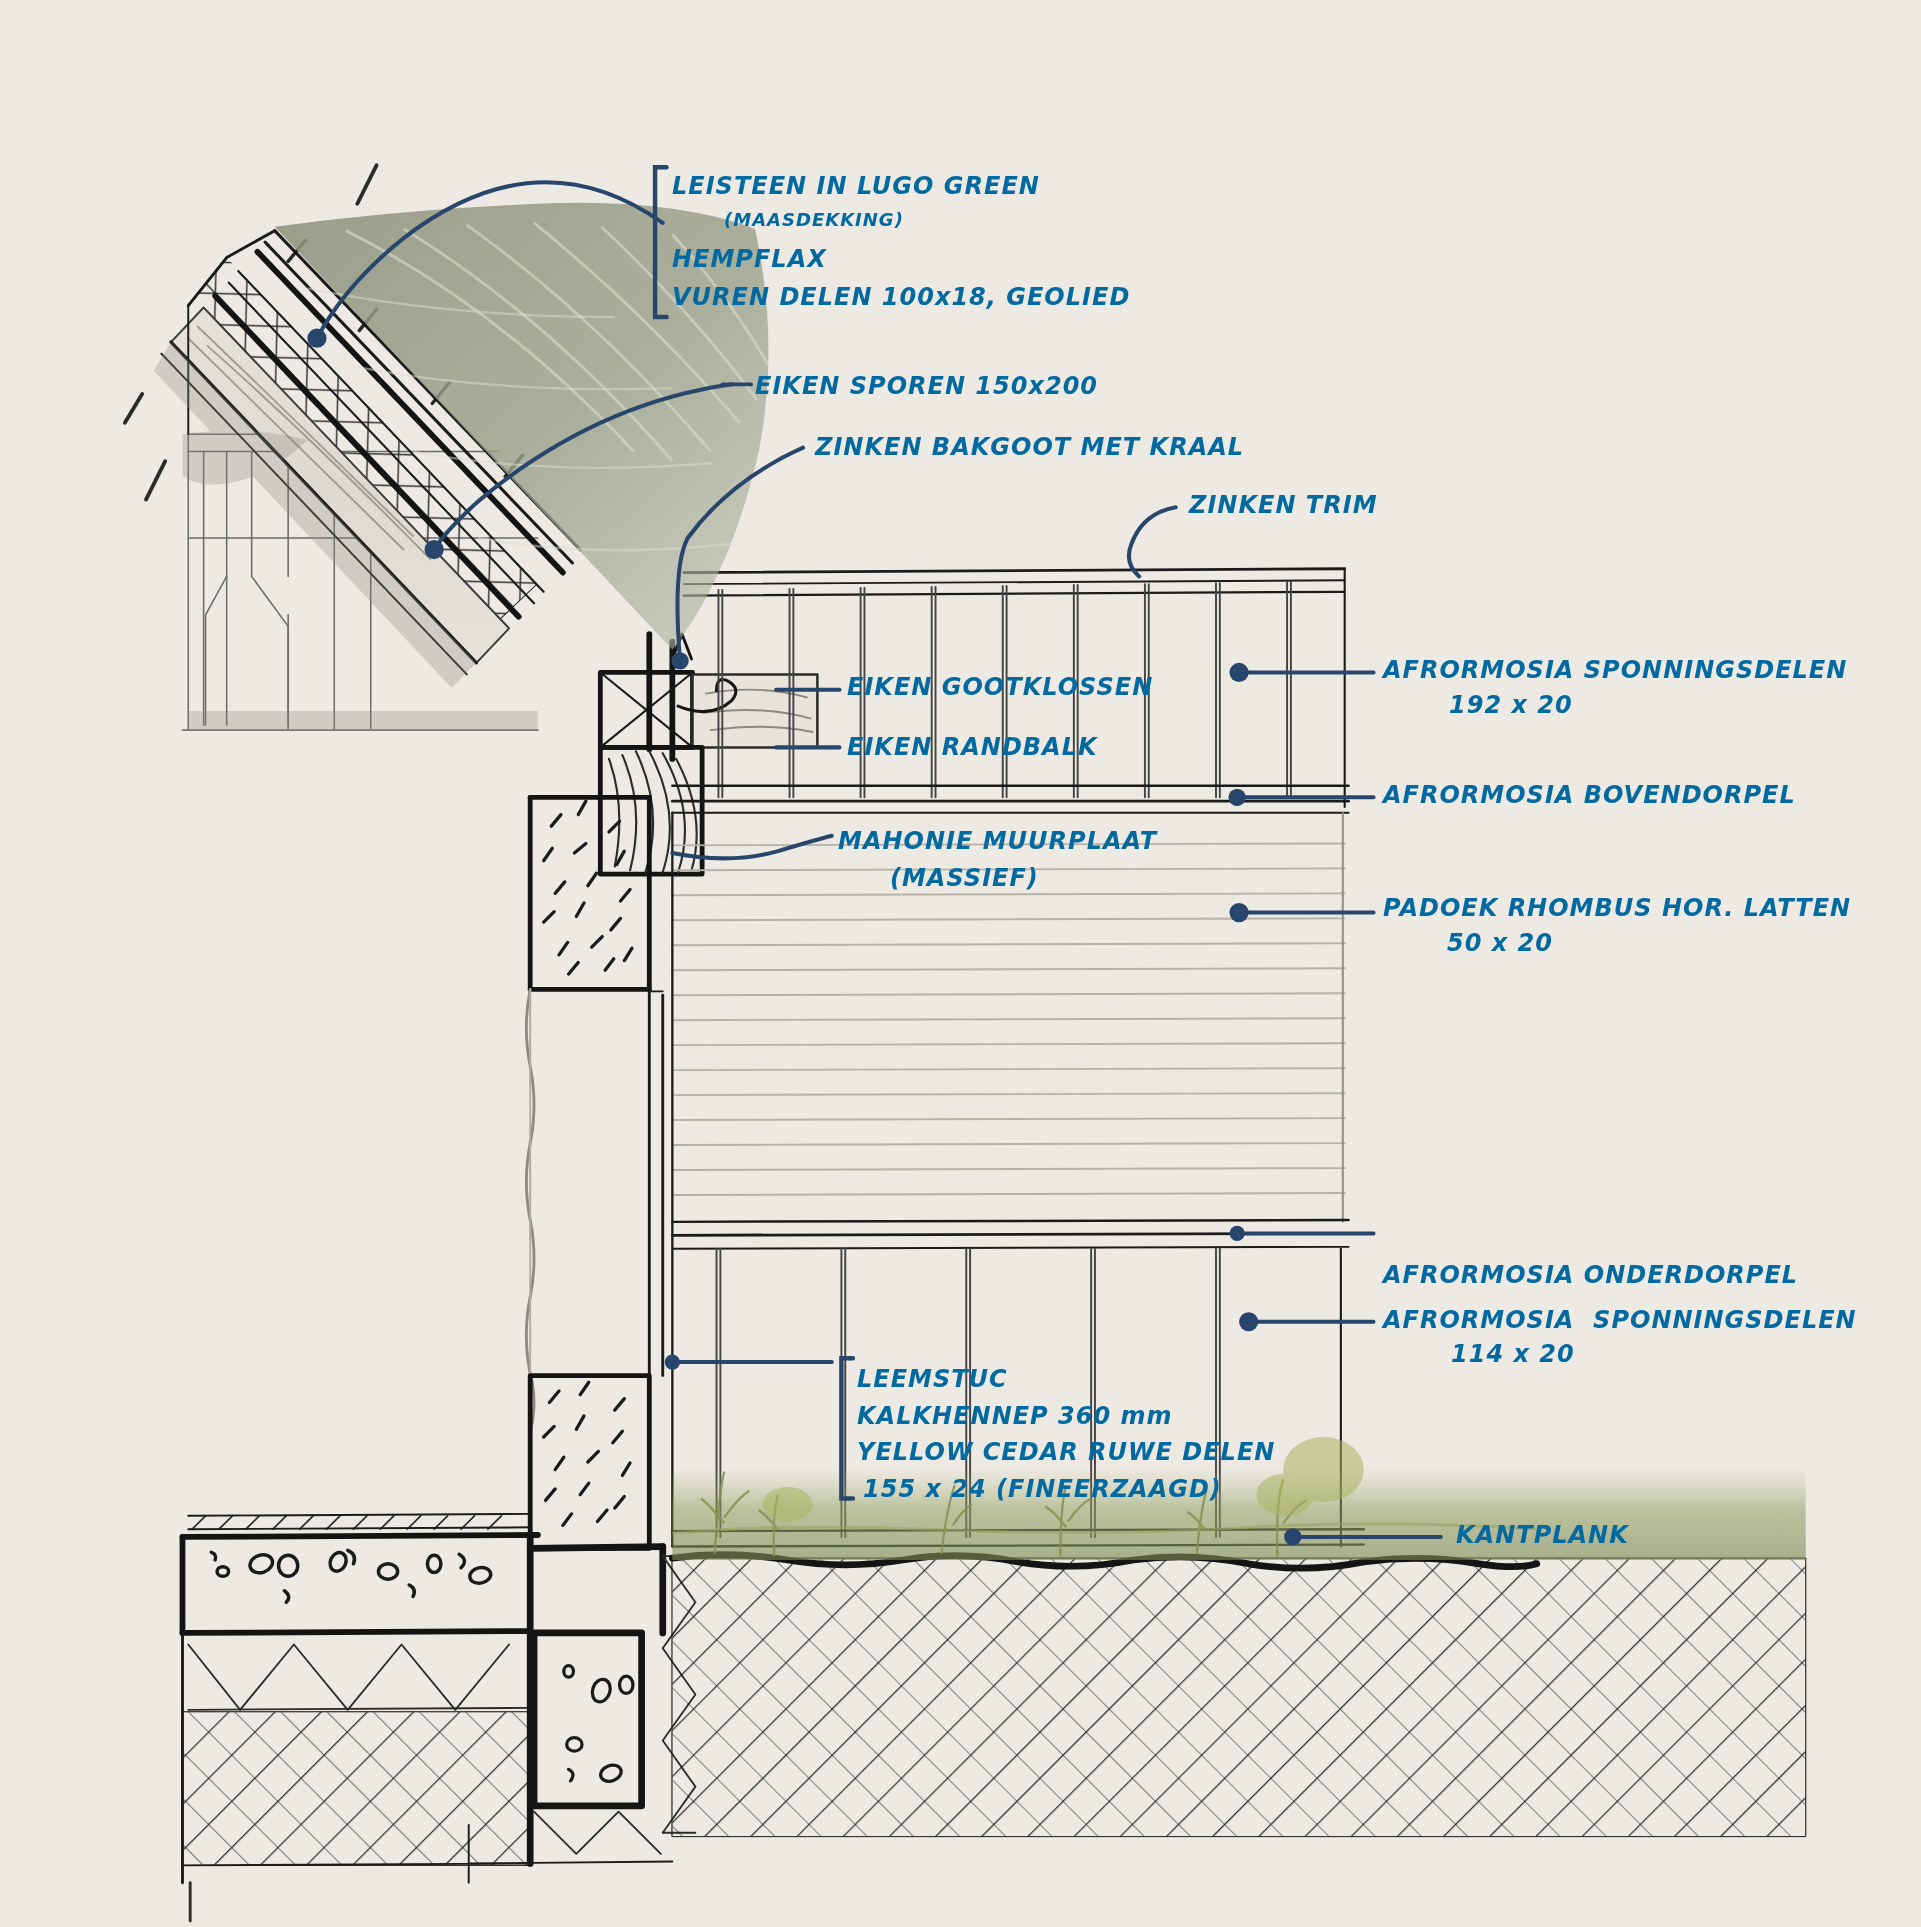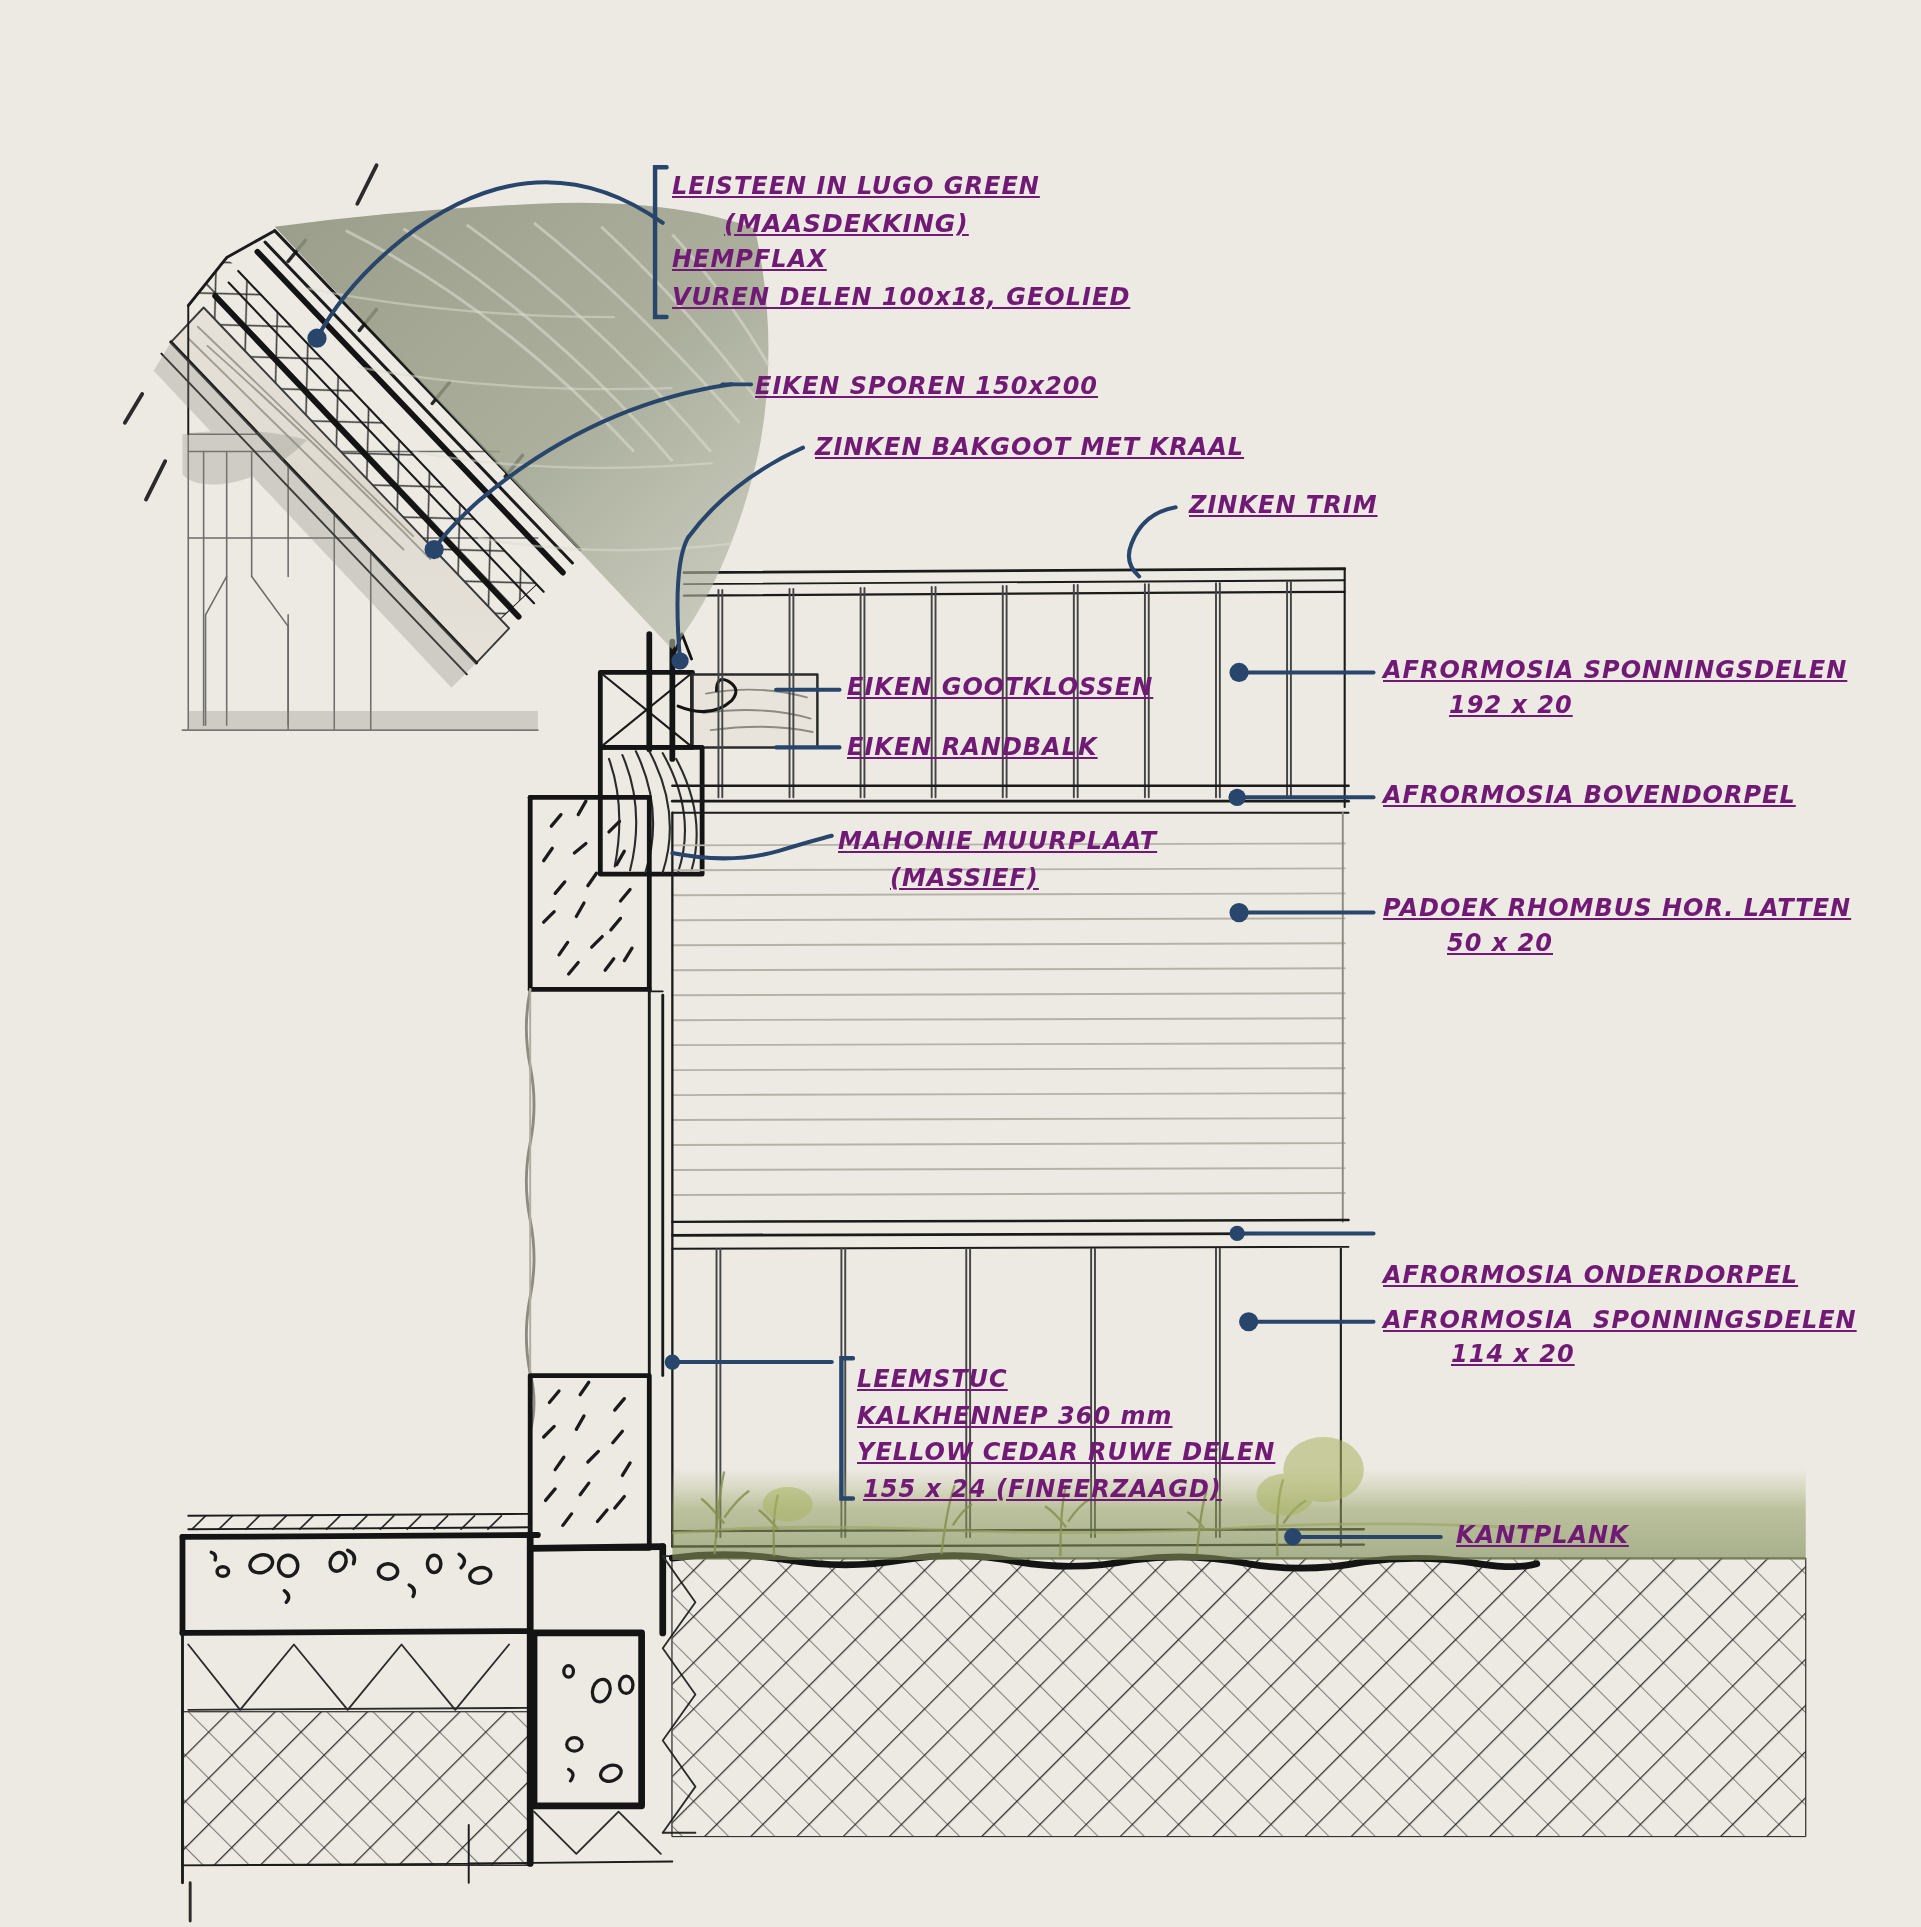--- a/index.html
+++ b/index.html
@@ -4,27 +4,27 @@
 <style>
   html,body{margin:0;padding:0;background:#edeae4;}
   body{width:1921px;height:1927px;position:relative;overflow:hidden;
        font-family:"DejaVu Sans",sans-serif;}
 
   #sheet{position:absolute;inset:0;background:#edeae4;}
 
   svg.layer{position:absolute;left:0;top:0;width:1921px;height:1927px;overflow:visible;}
 
   
-  .lbl{position:absolute;color:#701a75;white-space:pre;
+  .lbl{position:absolute;color:#0369a1;white-space:pre;
        font-family:"DejaVu Sans",sans-serif;
        font-weight:700;font-style:italic;
        letter-spacing:1px;line-height:1.30;
-       transform-origin:left top;text-decoration:underline;}
+       transform-origin:left top;}
   .lbl.l1{font-size:24px;}
-  .lbl.l2{font-size:25px;}
+  .lbl.l2{font-size:18px;}
 
   .sub{font-size:24px;letter-spacing:1px;}
 </style>
 </head>
 <body>
 
 <div id="sheet">
 
 <svg class="layer" viewBox="0 0 2000 2006">
   <defs>

